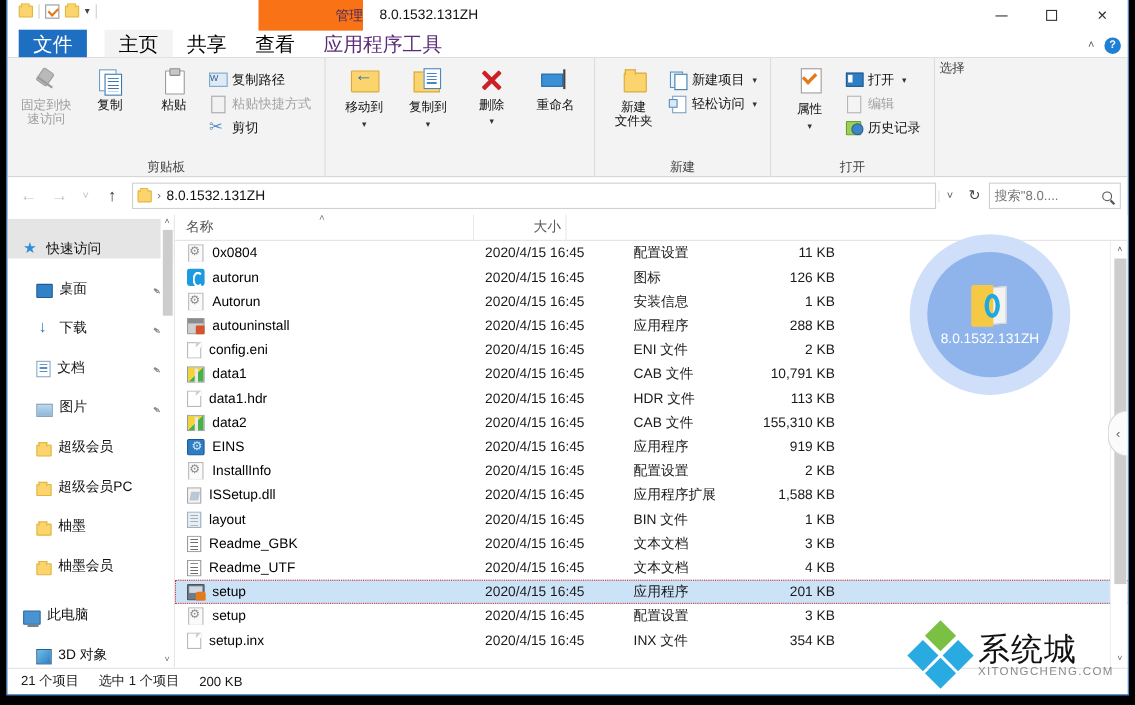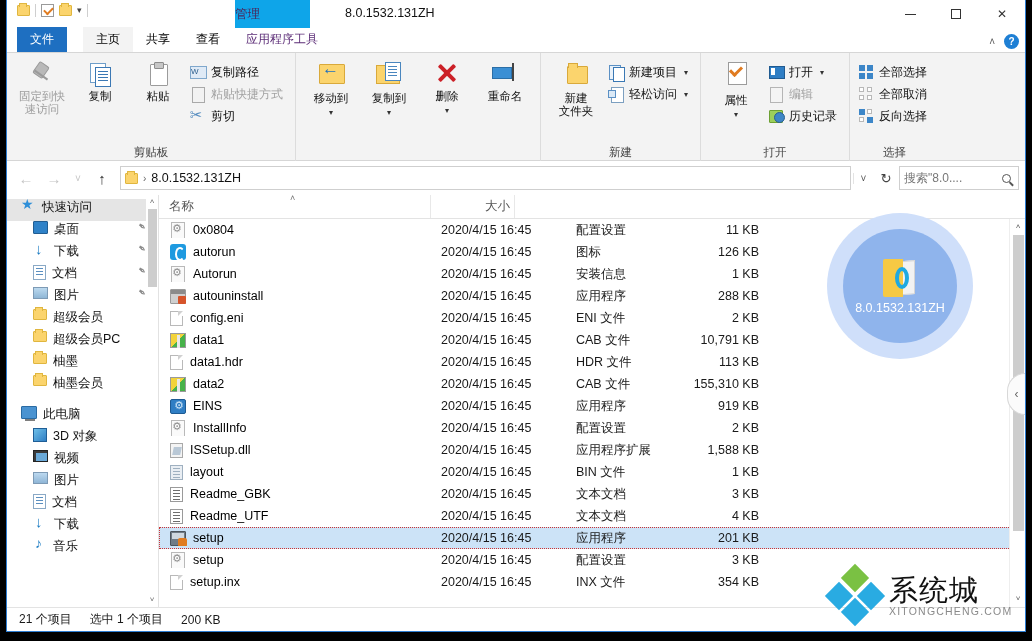--- a/index.html
+++ b/index.html
@@ -25,38 +25,38 @@
   .ico-folder-sm::before{content:"";position:absolute;left:1px;top:-3px;width:6px;height:3px;background:#fbd46d;border:1px solid #e0b63f;border-bottom:none;border-radius:1px 1px 0 0;}
   .ico-check {
     width:13px;height:13px;border:1px solid #9a9a9a;background:#fff;position:relative;
   }
   .ico-check::after{
     content:"";position:absolute;left:2px;top:2px;width:7px;height:4px;
     border-left:2px solid #e07b20;border-bottom:2px solid #e07b20;transform:rotate(-45deg);
   }
   .qat-caret { font-size:9px; color:#444; line-height:1; }
   .ctx-tab {
-    position:absolute; left:228px; top:0; width:75px; height:28px;
-    background:#0ea5e9; color:#4a2a5e; font-size:12.5px;
-    display:flex; align-items:center; justify-content:flex-start;
+    position:absolute; left:228px; top:0; width:95px; height:28px;
+    background:#f97316; color:#4a2a5e; font-size:12.5px;
+    display:flex; align-items:center; justify-content:flex-end;
   }
   .title-text { position:absolute; left:338px; top:6px; font-size:12.5px; color:#111; }
   .wctl { position:absolute; right:0; top:0; display:flex; }
   .wctl div {
     width:46px; height:28px; display:flex; align-items:center; justify-content:center;
     font-size:12px; color:#333;
   }
   .glyph-min { width:11px; height:1px; background:#333; }
   .glyph-max { width:10px; height:10px; border:1px solid #333; }
   
   .tabstrip { height:25px; flex:none; display:flex; align-items:flex-end; position:relative;
               border-bottom:1px solid #d6d6d6; background:#fff; }
   .tab {
     height:25px; padding:0 13px; display:flex; align-items:center;
-    font-size:12px; color:#000; cursor:default;
+    font-size:18px; color:#000; cursor:default;
   }
   .tab.file { background:#1e6fc1; color:#fff; margin-left:10px; }
   .tab.active { background:#f3f3f3;margin-left:16px; }
   .tab.ctx { color:#5c2d77; }
   .ribbon-ctrls { position:absolute; right:6px; bottom:3px; display:flex; align-items:center; gap:9px; }
   .chev-up { font-size:10px; color:#555; }
   .help-ico {
     width:15px;height:15px;border-radius:50%;background:#1e7fd4;color:#fff;
     font-size:10px;display:flex;align-items:center;justify-content:center;font-weight:bold;
   }
@@ -153,21 +153,21 @@
   .searchbox span { font-size:12px; color:#777; }
   .mag { width:9px;height:9px;border:1.5px solid #555;border-radius:50%; position:relative; margin-right:3px;}
   .mag::after{content:"";position:absolute;right:-4px;bottom:-3px;width:5px;height:1.5px;background:#555;transform:rotate(45deg);}
   
   .content { flex:1; display:flex; min-height:0; position:relative; }
   .navpane {
     width:152px; flex:none; border-right:1px solid #e2e2e2; background:#fff;
     overflow:hidden; position:relative; padding-top:4px;
   }
   .nav-item {
-    height:22px; display:flex; align-items:flex-start; gap:6px; padding-left:14px;
+    height:36px; display:flex; align-items:flex-end; gap:6px; padding-left:14px;
     font-size:12.5px; color:#111; position:relative; white-space:nowrap; cursor:default;
   }
   .nav-item.sel { background:#e5e5e5; }
   .nav-item.lvl2 { padding-left:26px; }
   .nav-item .pin { position:absolute; right:12px; color:#8c8c8c; font-size:10px; transform:rotate(35deg); }
   .nav-gap { height:9px; }
   .ni-star { width:15px;height:15px;position:relative; }
   .ni-star::before{content:"\2605";position:absolute;left:0;top:-3px;font-size:14px;color:#2f8fd8;}
   .ni-desktop{width:15px;height:13px;background:#2f82c8;border:1px solid #215d92;border-radius:1px;}
   .ni-dl{width:15px;height:15px;position:relative;}
@@ -426,51 +426,20 @@
           <div class="smallbtn">
             <span class="ic ic-sm ic-hist"></span>
             <span>历史记录</span>
           </div>
         </div>
       </div>
       <div class="rgroup-title">打开</div>
     </div>
 
     <div class="rgroup">
-      <div class="rgroup-body">
-        <div class="smallcol">
-          <div class="smallbtn">
-            <span class="ic sq4 selall">
-                <i></i>
-                <i></i>
-                <i></i>
-                <i></i>
-              </span>
-            <span>全部选择</span>
-          </div>
-          <div class="smallbtn">
-            <span class="ic sq4 selnone">
-                <i></i>
-                <i></i>
-                <i></i>
-                <i></i>
-              </span>
-            <span>全部取消</span>
-          </div>
-          <div class="smallbtn">
-            <span class="ic sq4 selinv">
-                <i class="on"></i>
-                <i class="off"></i>
-                <i class="off"></i>
-                <i class="on"></i>
-              </span>
-            <span>反向选择</span>
-          </div>
-        </div>
-      </div>
       <div class="rgroup-title">选择</div>
     </div>
   </div>
 
   <div class="addrbar">
     <div class="navbtn dis">←</div>
     <div class="navbtn dis">→</div>
     <div class="navbtn small dis">˅</div>
     <div class="navbtn up">↑</div>
     <div class="addrbox">

